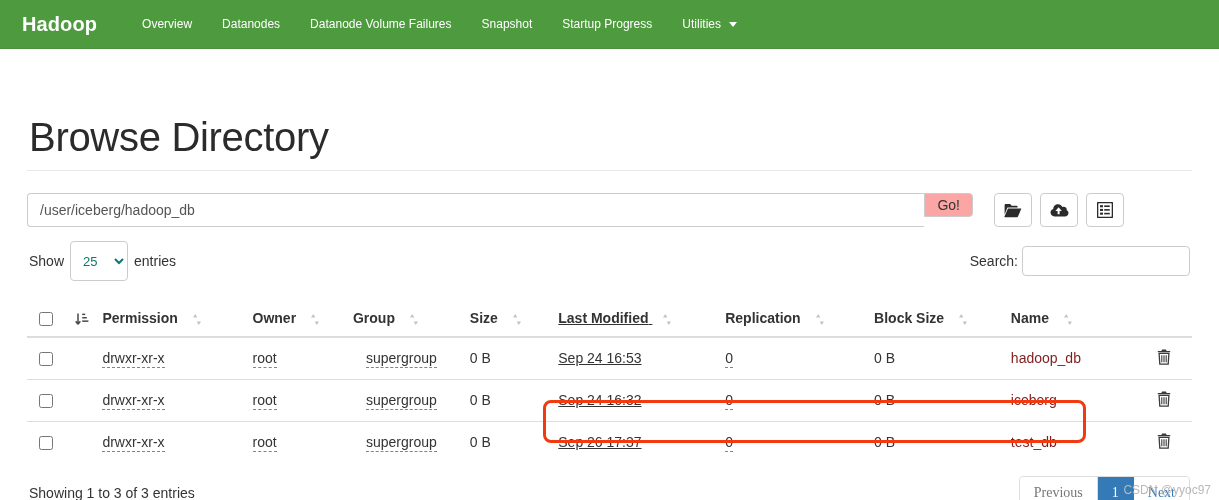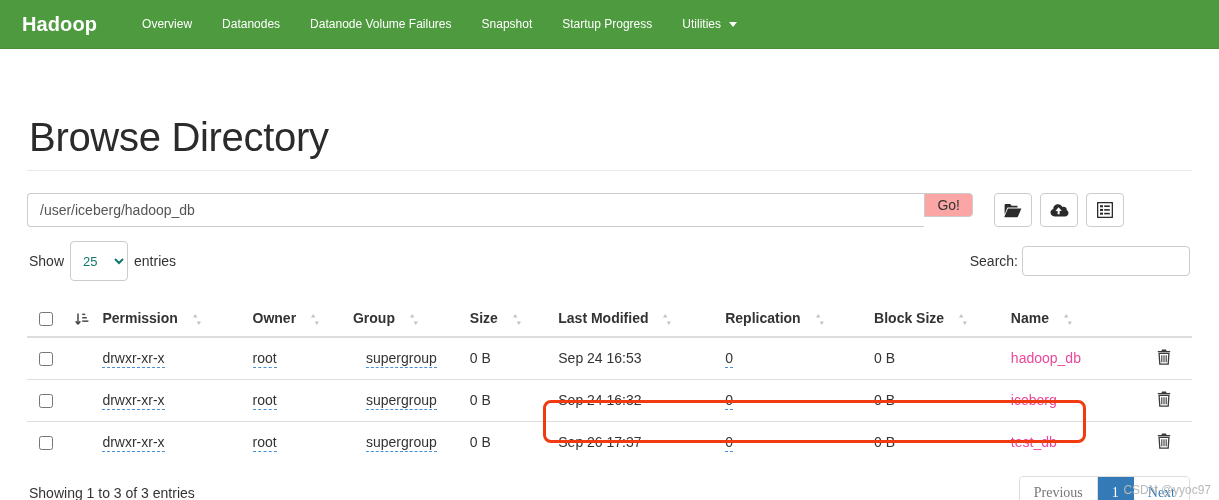--- a/index.html
+++ b/index.html
@@ -209,21 +209,21 @@
     white-space: nowrap;
   }
   table.files tbody tr:first-child td { border-top: 1px solid #dddddd; }
 
   .col-check { width: 26px; padding-left: 12px !important; padding-right: 0 !important; }
   .col-sorticon { width: 30px; padding-left: 4px !important; padding-right: 0 !important; }
   .col-perm { width: 148px; }
   .col-owner { width: 88px; }
   .col-group { width: 112px; text-align: center; }
   .col-size { width: 78px; }
-  .col-mod { width: 166px; }
+  .col-mod { width: 166px; text-decoration: underline; }
   .col-repl { width: 146px; }
   .col-block { width: 130px; }
   .col-name { width: 140px; }
   .col-trash { width: 50px; text-align: center; }
 
   input[type=checkbox].rowbox {
     width: 14px; height: 14px;
     margin: 0;
     cursor: pointer;
     vertical-align: middle;
@@ -239,21 +239,21 @@
   .sort-icon svg { vertical-align: middle; }
   .sort-amount { color: #555555; }
 
   .editable {
     color: #333333;
     border-bottom: 1px dashed #4a90d9;
     cursor: pointer;
     padding-bottom: 1px;
   }
   .namelink {
-    color: #ec4899;
+    color: #7f1d1d;
     text-decoration: none;
     cursor: pointer;
     text-align: center;
   }
   .trash {
     color: #444444;
     cursor: pointer;
     display: inline-block;
   }
 

